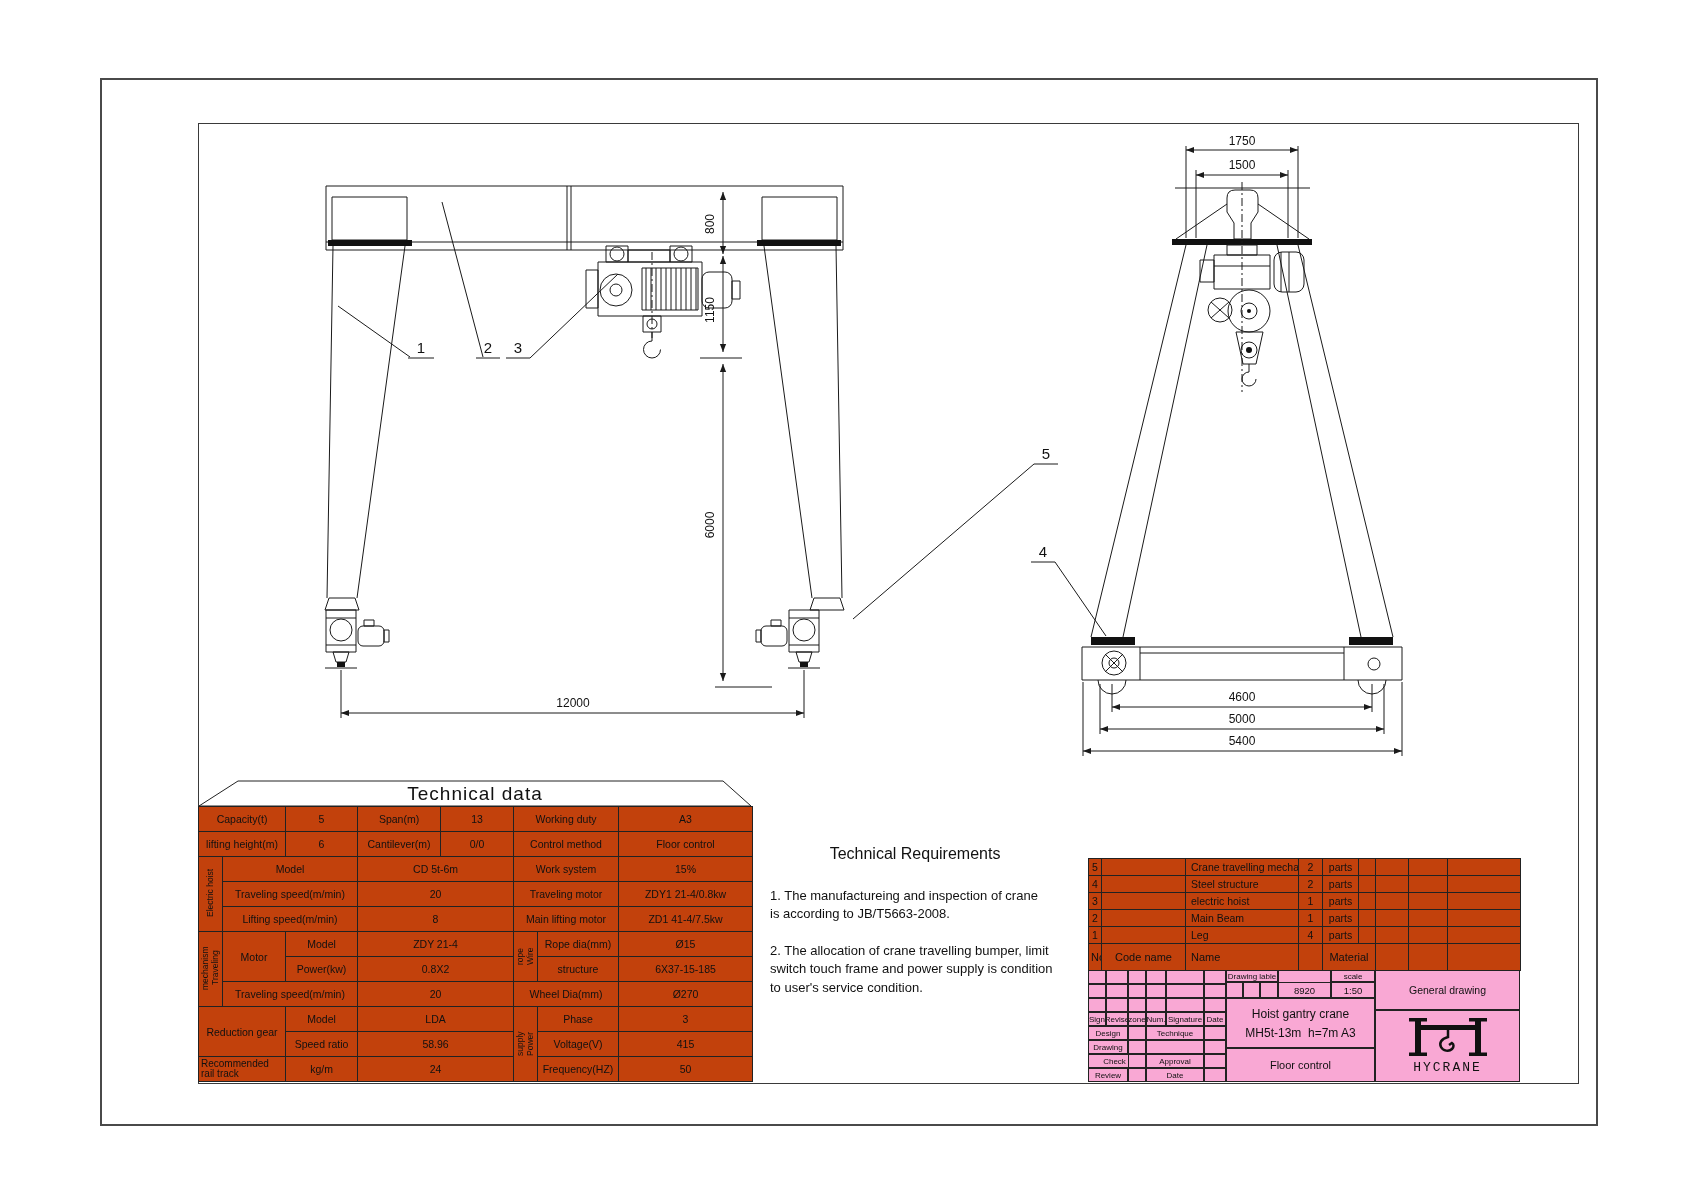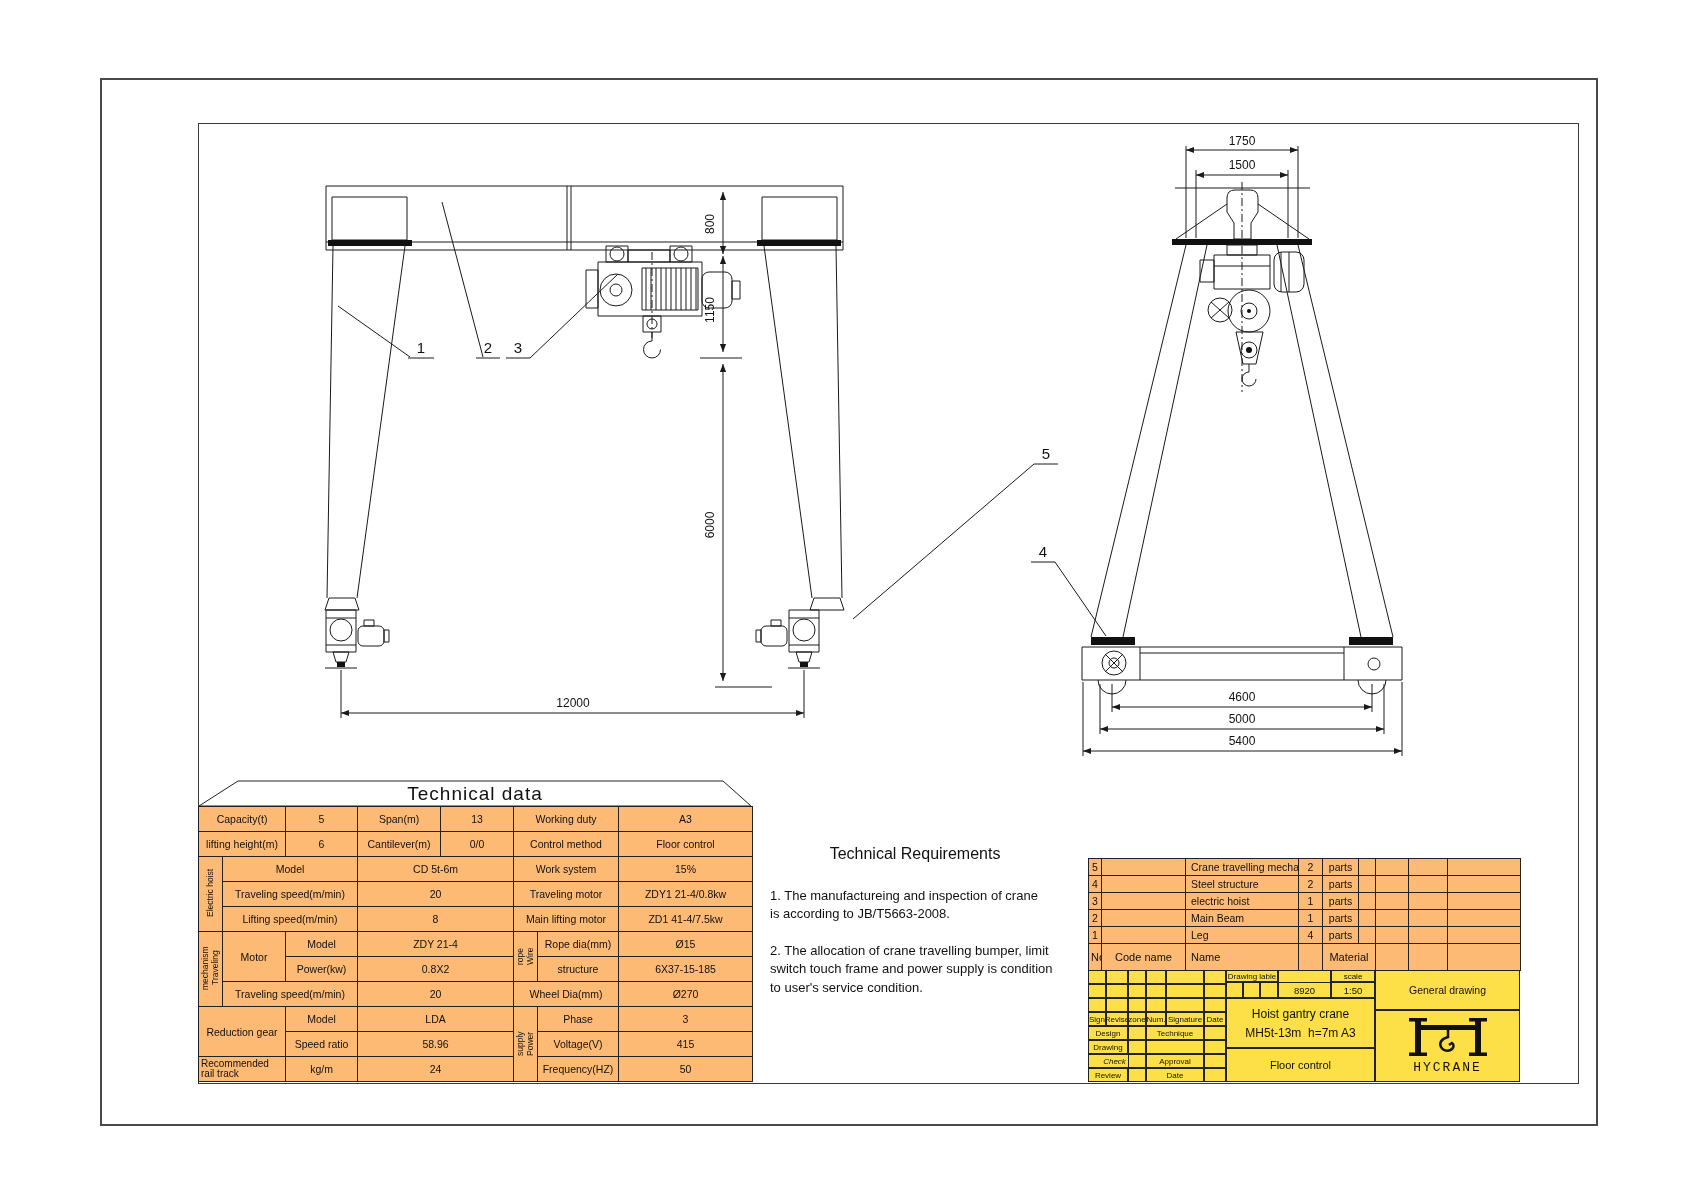--- a/index.html
+++ b/index.html
@@ -8,39 +8,39 @@
   .outer-border{position:absolute;left:100px;top:78px;width:1494px;height:1044px;
                 border:2px solid #4a4a4a;}
   .inner-frame{position:absolute;left:198px;top:123px;width:1379px;height:959px;
                border:1.5px solid #3a3a3a;}
   svg.drawing{position:absolute;left:0;top:0;}
   svg.drawing *{vector-effect:non-scaling-stroke;}
   .ln{stroke:#1a1a1a;stroke-width:1;fill:none;}
   .thick{fill:#111;stroke:none;}
   .dim{font-size:12px;fill:#111;font-family:"Liberation Sans",sans-serif;}
   .callout{font-size:15px;fill:#111;font-family:"Liberation Sans",sans-serif;}
-  table{border-collapse:collapse;position:absolute;table-layout:fixed;background:#fdba74;}
+  table{border-collapse:collapse;position:absolute;table-layout:fixed;background:#c2410c;}
   td{border:1px solid #222;font-size:10.5px;text-align:center;padding:0 2px;
      overflow:hidden;white-space:nowrap;height:25px;box-sizing:border-box;}
   table.parts td{height:17px;font-size:10.5px;}
   table.parts tr.hdr td{height:27px;font-size:11px;}
   td.lname{text-align:left;padding-left:5px;}
   td.wrapcell{white-space:normal;font-size:10px;line-height:1.05;margin-top:20px;}
   td.vcell{padding:0;vertical-align:middle;}
   .vtext{writing-mode:vertical-lr;transform:rotate(180deg);display:inline-block;
          font-size:8.5px;line-height:1.2;white-space:normal;}
   .vh62{height:62px;} .vh60{height:60px;} .vh30{height:30px;} .vh45{height:45px;}
   .band{position:absolute;left:198px;top:780px;}
   .band text{font-size:19px;letter-spacing:1px;fill:#111;}
   .tech-req{position:absolute;left:770px;top:845px;width:290px;}
   .tech-req .trt{font-size:16px;text-align:center;margin-bottom:24px;}
   .tech-req .trl{font-size:13px;line-height:1.42;}
   .tech-req .gap{height:18px;}
   .tblock{position:absolute;left:1088px;top:970px;width:432px;height:112px;}
-  .tb-cell{position:absolute;border:1px solid #222;box-sizing:border-box;background:#fde047;
+  .tb-cell{position:absolute;border:1px solid #222;box-sizing:border-box;background:#f9a8d4;
            font-size:8px;display:flex;align-items:center;justify-content:center;
            overflow:hidden;white-space:nowrap;}
   .pre{white-space:pre;}
   .brandbox{flex-direction:column;}
   .brand{font-size:13px;letter-spacing:2px;margin-top:1px;}
 </style>
 </head>
 <body>
 
 <div class="sheet">
@@ -449,21 +449,21 @@
     <div class="tb-cell" style="left:116px;top:42px;width:22px;height:14px;">Date</div>
 
     <div class="tb-cell" style="left:0;top:56px;width:40px;height:14px;">Design</div>
     <div class="tb-cell" style="left:40px;top:56px;width:18px;height:14px;"></div>
     <div class="tb-cell" style="left:58px;top:56px;width:58px;height:14px;">Technique</div>
     <div class="tb-cell" style="left:116px;top:56px;width:22px;height:14px;"></div>
     <div class="tb-cell" style="left:0;top:70px;width:40px;height:14px;">Drawing</div>
     <div class="tb-cell" style="left:40px;top:70px;width:18px;height:14px;"></div>
     <div class="tb-cell" style="left:58px;top:70px;width:58px;height:14px;"></div>
     <div class="tb-cell" style="left:116px;top:70px;width:22px;height:14px;"></div>
-    <div class="tb-cell" style="left:0;top:84px;width:53px;height:14px;font-style:italic;">Check</div>
+    <div class="tb-cell" style="left:0;top:84px;width:53px;height:14px;">Check</div>
     <div class="tb-cell" style="left:40px;top:84px;width:18px;height:14px;"></div>
     <div class="tb-cell" style="left:58px;top:84px;width:58px;height:14px;">Approval</div>
     <div class="tb-cell" style="left:116px;top:84px;width:22px;height:14px;"></div>
     <div class="tb-cell" style="left:0;top:98px;width:40px;height:14px;">Review</div>
     <div class="tb-cell" style="left:40px;top:98px;width:18px;height:14px;"></div>
     <div class="tb-cell" style="left:58px;top:98px;width:58px;height:14px;">Date</div>
     <div class="tb-cell" style="left:116px;top:98px;width:22px;height:14px;"></div>
 
     <div class="tb-cell" style="left:138px;top:0;width:52px;height:12px;">Drawing lable</div>
     <div class="tb-cell" style="left:190px;top:0;width:53px;height:28px;">Weight (kg)</div>

